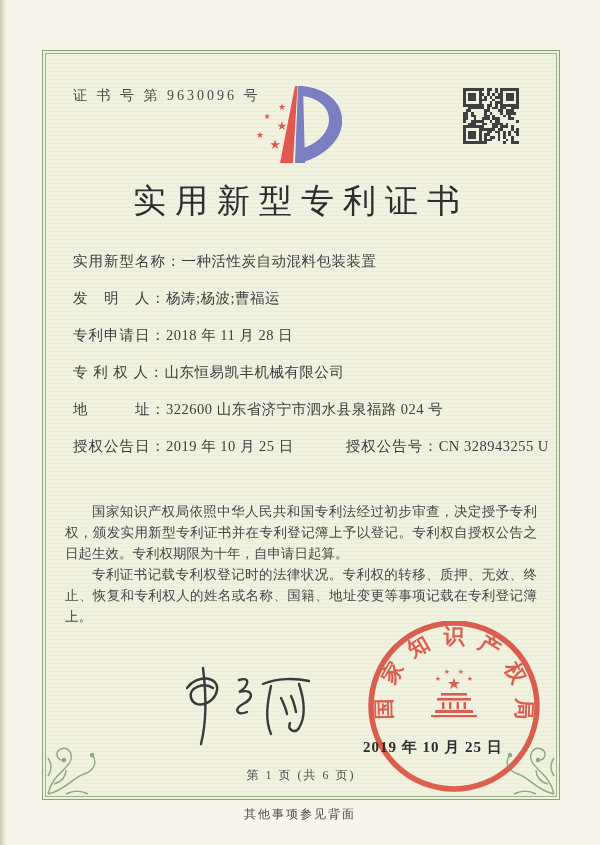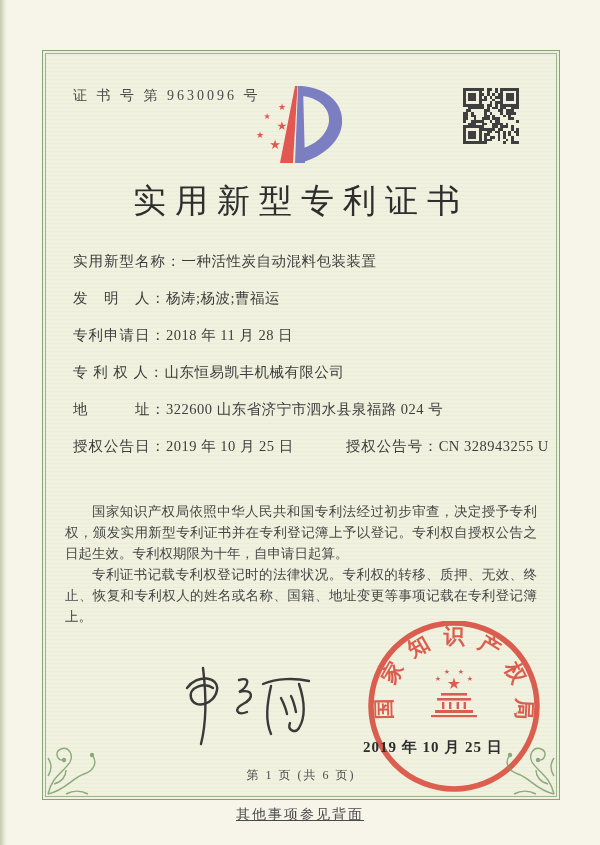--- a/index.html
+++ b/index.html
@@ -27,21 +27,21 @@
   .paras p{margin:0;text-indent:2em;}
   .director{position:absolute;left:54px;top:638px;font-size:16px;color:#333;line-height:31px;
     font-family:"Liberation Sans","DejaVu Sans",sans-serif;}
   .signature{position:absolute;left:120px;top:603px;}
   .seal{position:absolute;left:318px;top:570px;}
   .seal-date{position:absolute;left:320px;top:687px;font-size:15px;font-weight:600;
     letter-spacing:1px;color:#2d2d2d;z-index:3;}
   .page-no{position:absolute;left:0;top:716px;width:100%;text-align:center;
     font-size:12px;letter-spacing:2px;color:#4a4a4a;}
   .back-note{position:absolute;left:0;top:806px;width:100%;text-align:center;
-    font-size:14px;letter-spacing:2px;color:#4a4a4a;text-decoration:underline;}
+    font-size:12px;letter-spacing:2px;color:#4a4a4a;}
   .corner{position:absolute;bottom:1px;z-index:2;}
   .corner.left{left:1px;}
   .corner.right{right:1px;transform:scaleX(-1);}
   svg{display:block;}
 </style>
 </head>
 <body>
 
 <div class="page">
   <div class="scan-edge"></div>

